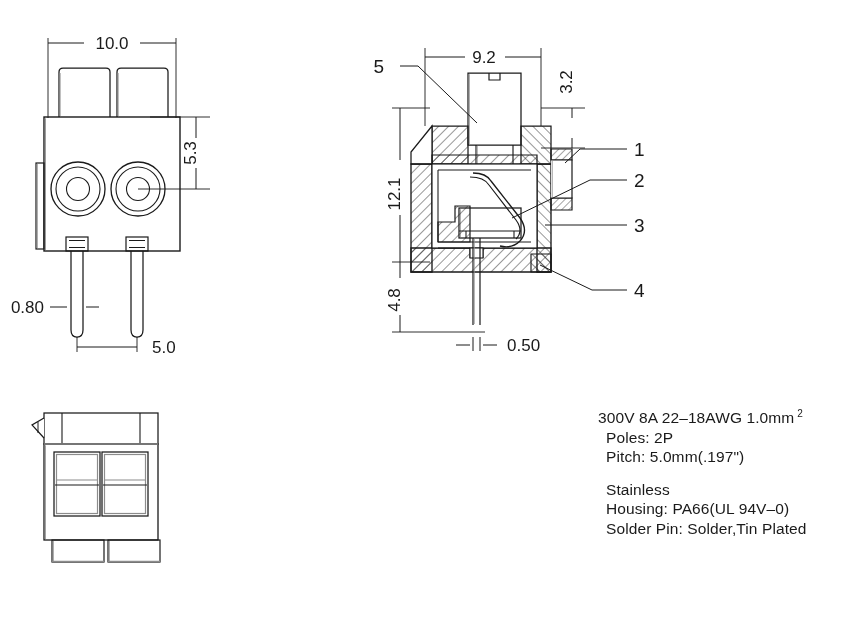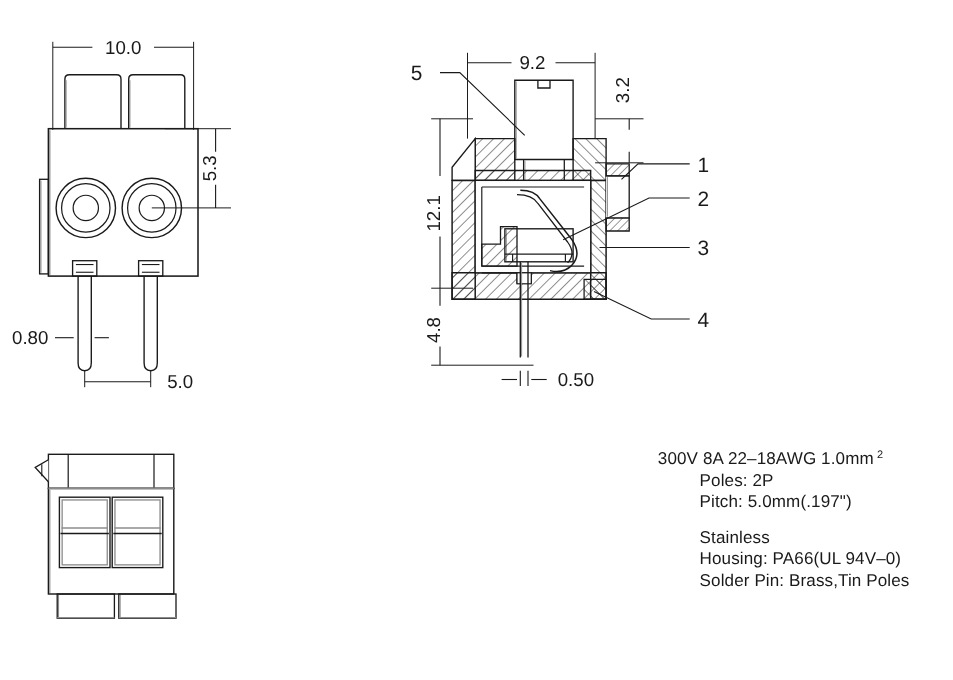--- a/index.html
+++ b/index.html
@@ -29,21 +29,21 @@
     top: 404px;
     width: 268px;
   }
   .spec-line {
     font-size: 15.5px;
     line-height: 19.5px;
     white-space: nowrap;
     letter-spacing: 0.1px;
     color: #1a1a1a;
   }
-  .spec-line.indent { padding-left: 8px; margin-left: 30px; }
+  .spec-line.indent { padding-left: 8px; }
   .spec-gap { height: 13px; }
   .sup {
     font-size: 10px;
     vertical-align: super;
     margin-left: 3px;
   }
 </style>
 </head>
 <body>
 
@@ -283,14 +283,14 @@
   </g>
 </svg>
 
 <div class="spec-block">
   <div class="spec-line"><span>300V 8A 22–18AWG 1.0mm</span><span class="sup">2</span></div>
   <div class="spec-line indent">Poles: 2P</div>
   <div class="spec-line indent">Pitch: 5.0mm(.197")</div>
   <div class="spec-gap"></div>
   <div class="spec-line indent">Stainless</div>
   <div class="spec-line indent">Housing: PA66(UL 94V–0)</div>
-  <div class="spec-line indent">Solder Pin: Brass,Tin Poles</div>
+  <div class="spec-line indent">Solder Pin: Solder,Tin Plated</div>
 </div>
 
 </body></html>

